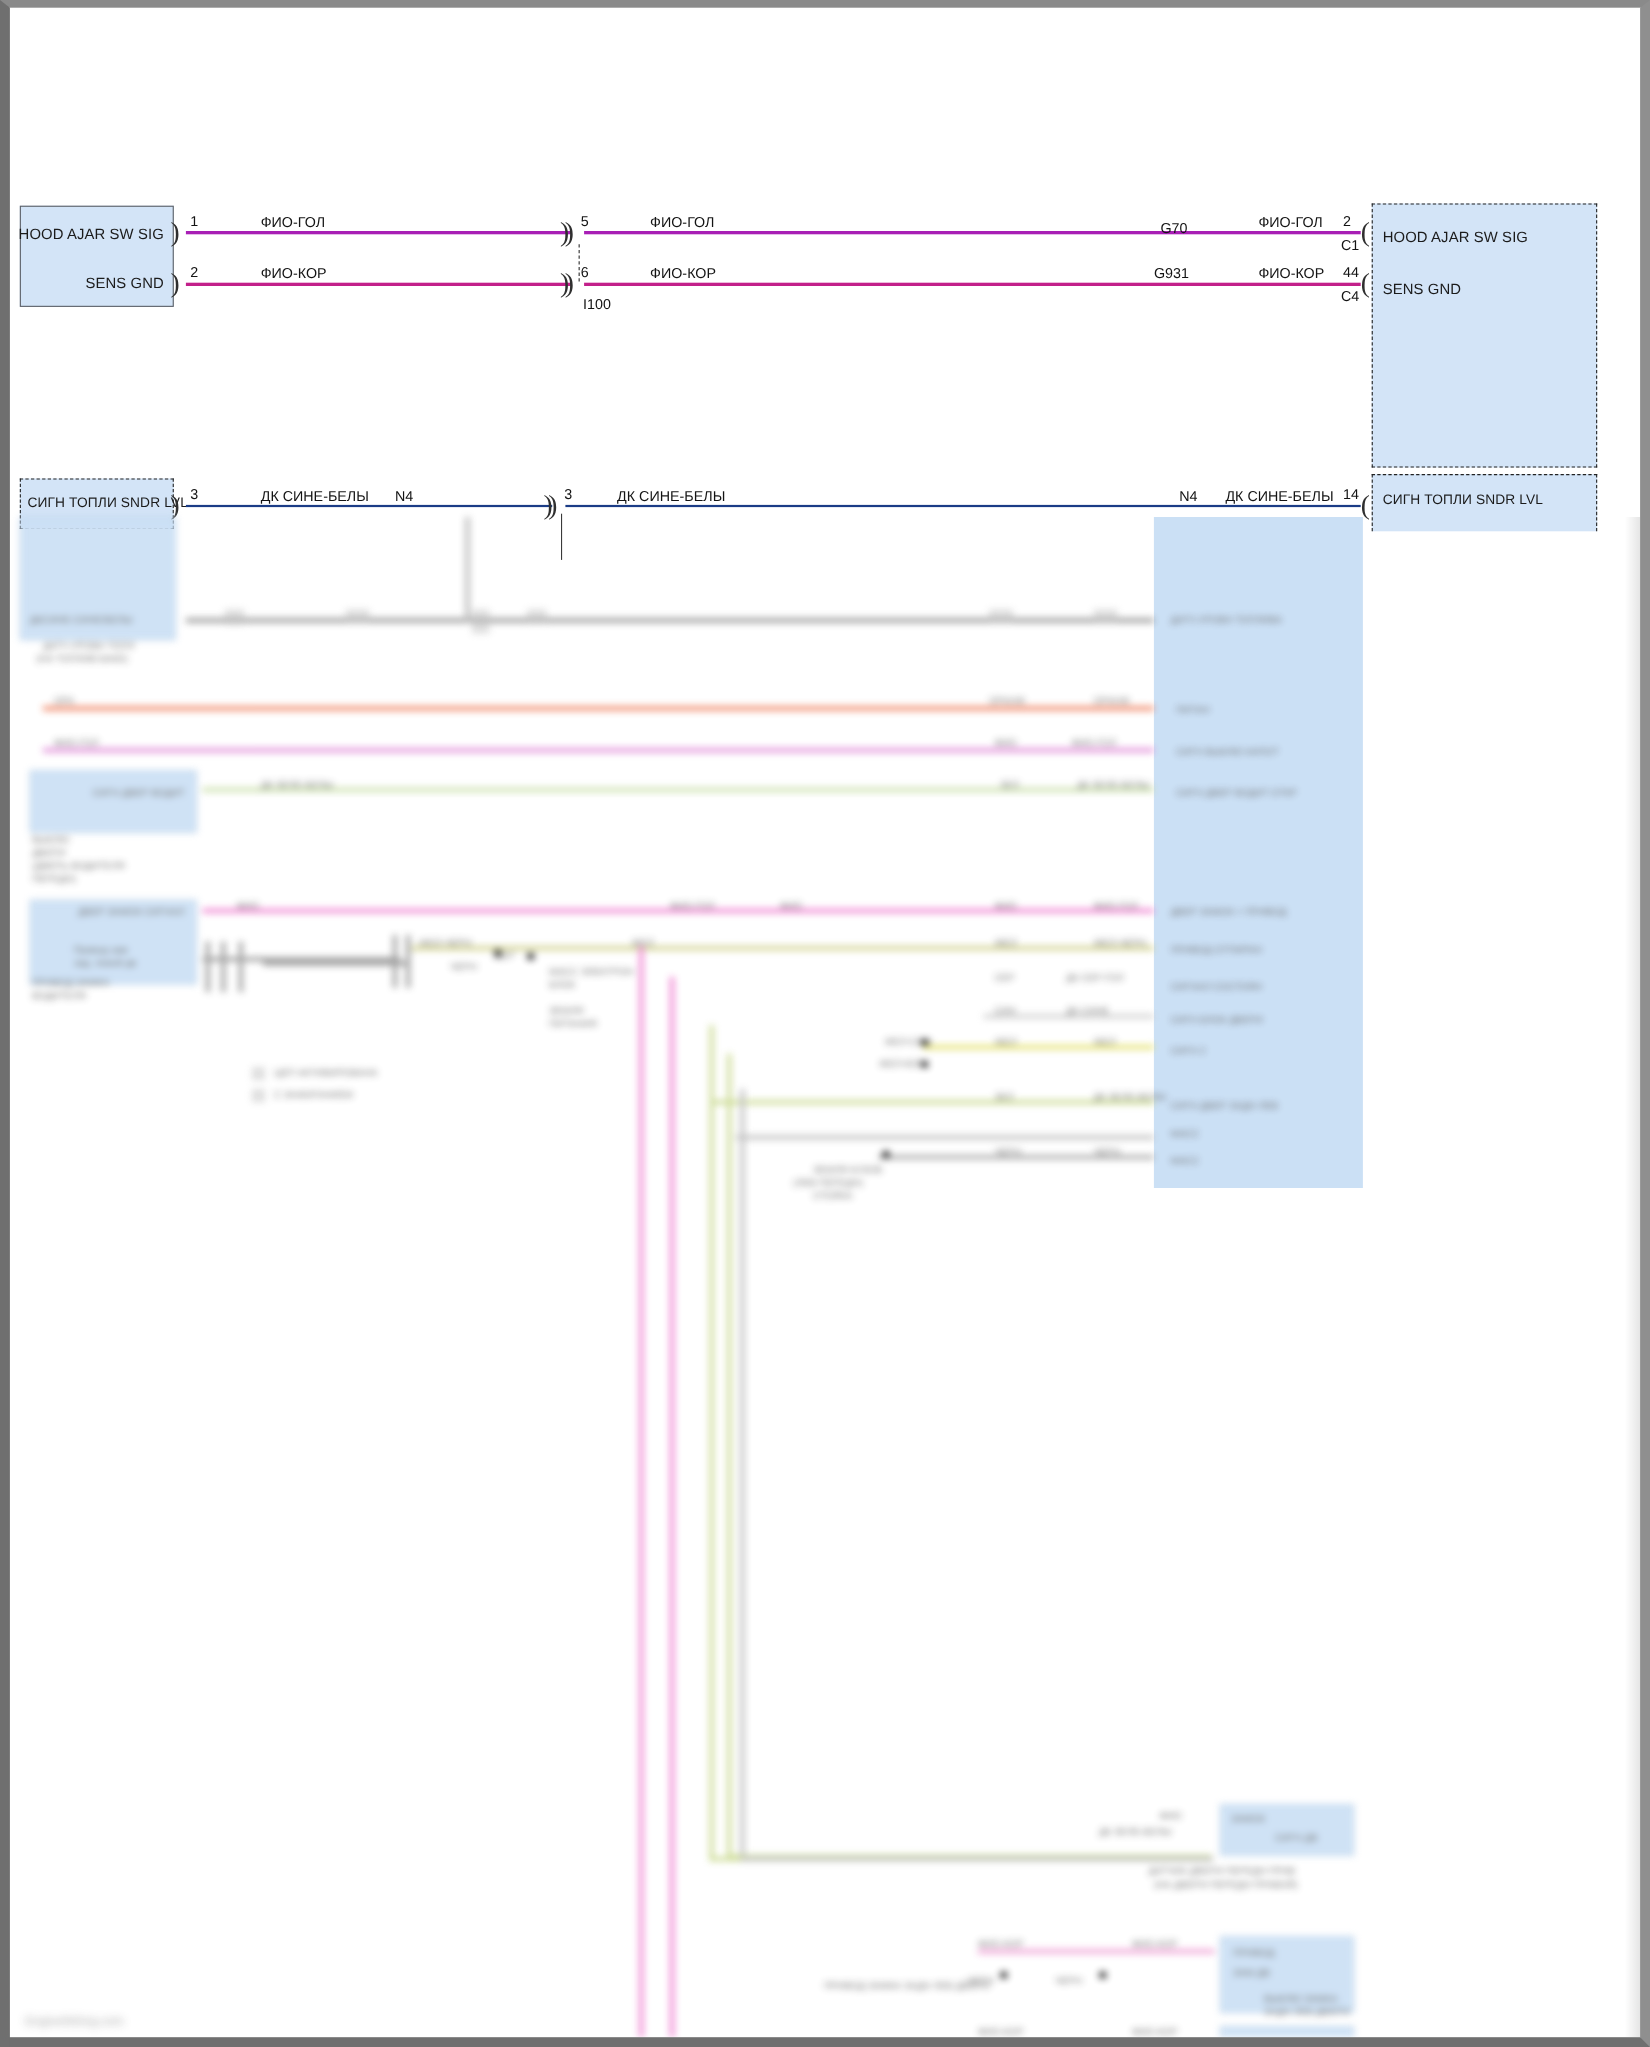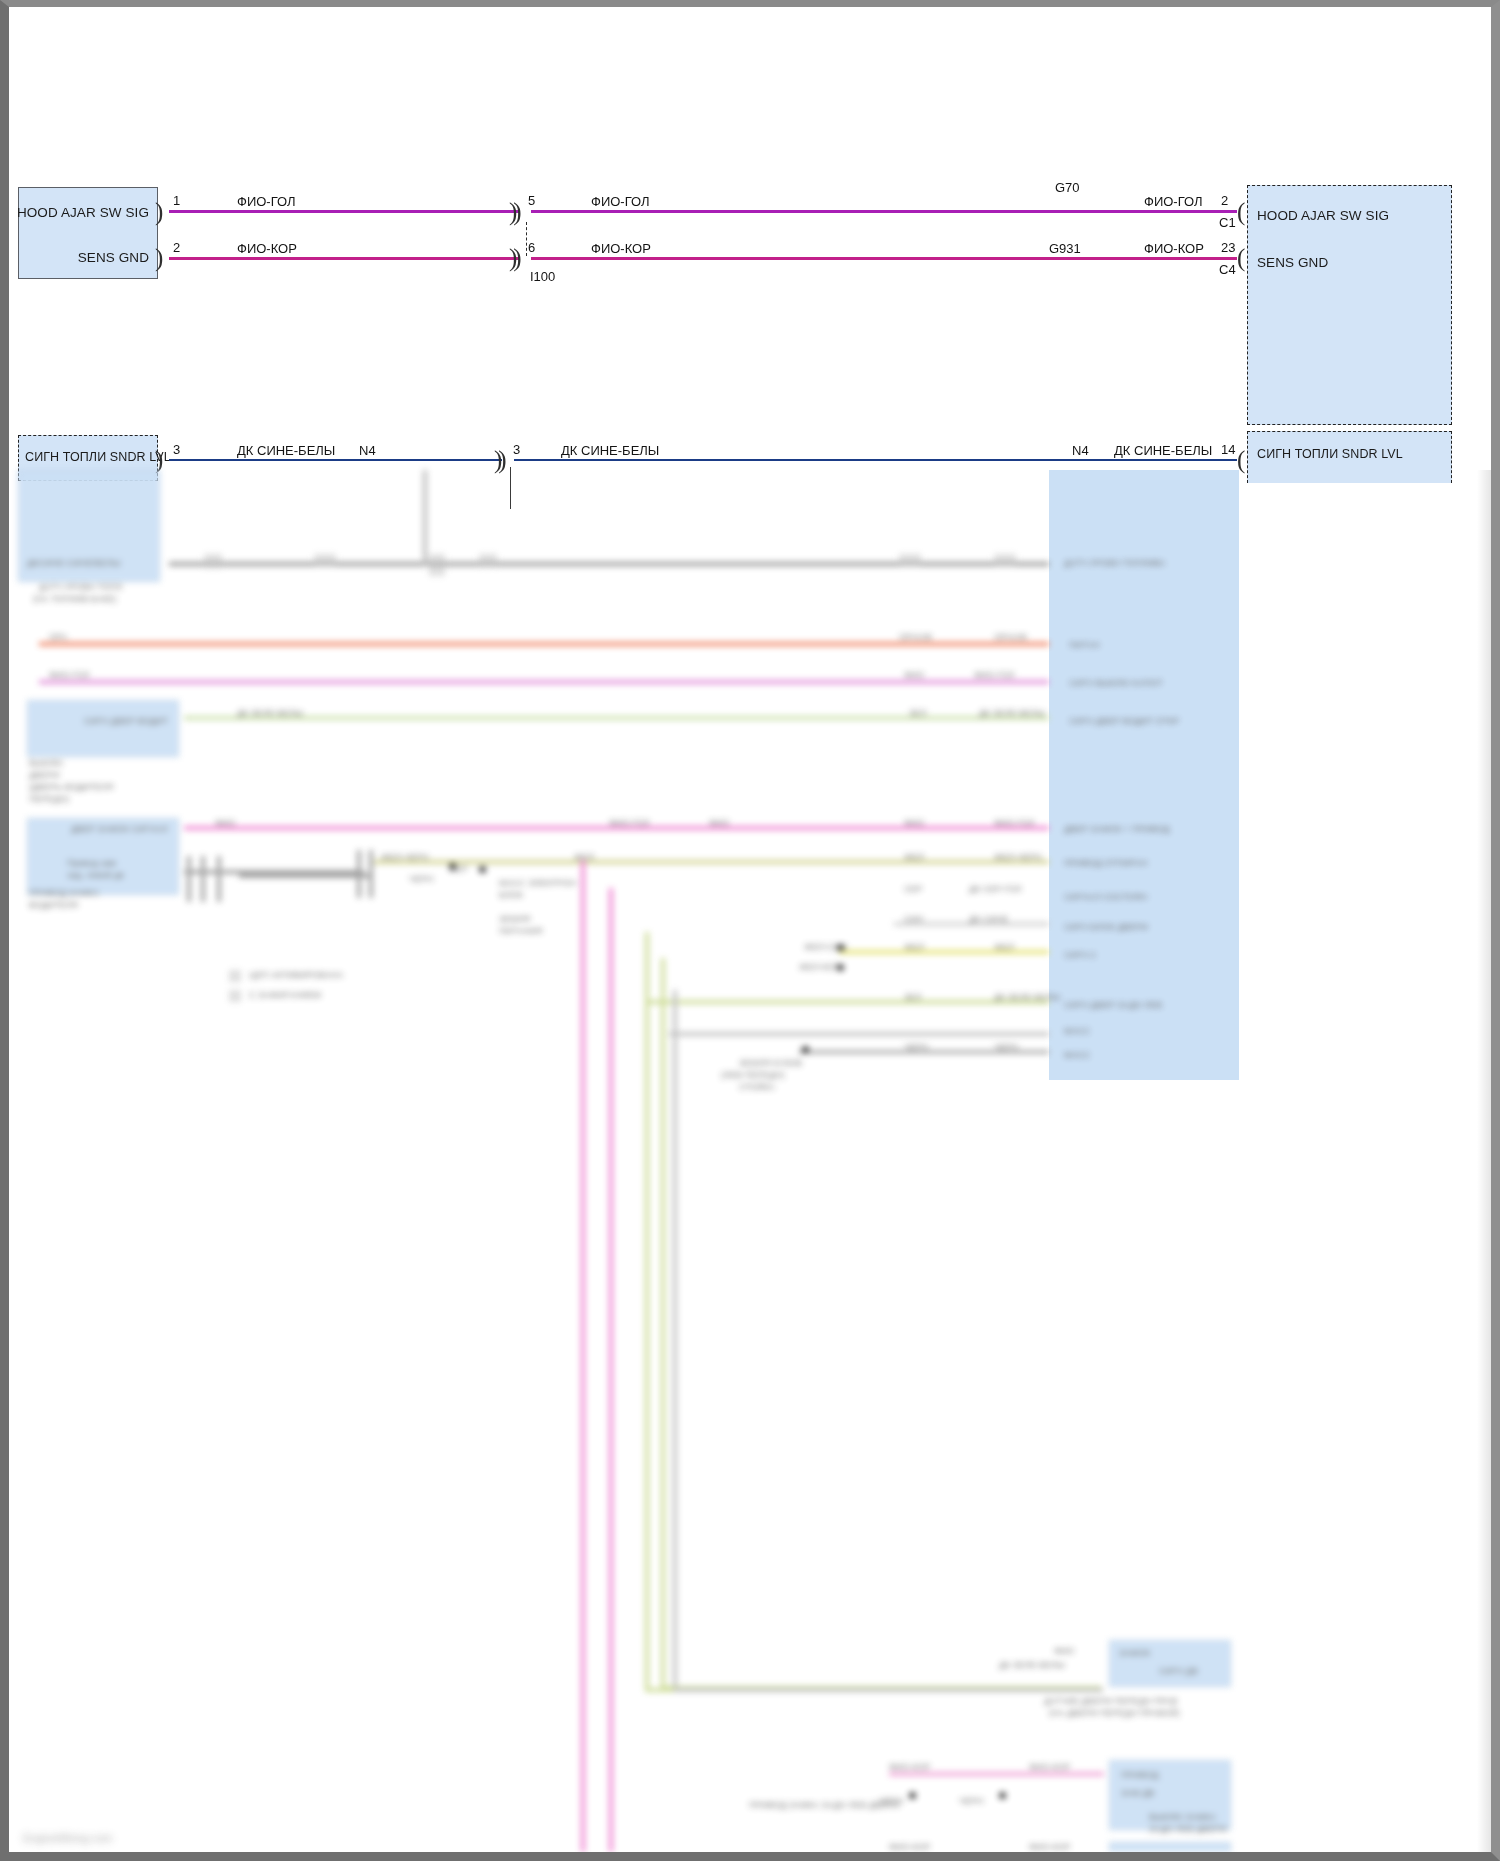--- a/index.html
+++ b/index.html
@@ -159,31 +159,31 @@
 
     <span class="arc2" style="left:500px;top:192px;">))</span>
     <span class="arc2" style="left:500px;top:238px;">))</span>
     <div class="vdash" style="left:517px;top:215px;height:34px;"></div>
     <span class="pin" style="left:519px;top:186px;">5</span>
     <span class="pin" style="left:519px;top:233px;">6</span>
     <span class="pin" style="left:521px;top:262px;">I100</span>
 
     <div class="wire" style="left:522px;top:203px;width:706px;background:#a81fb5;"></div>
     <span class="wtxt" style="left:582px;top:187px;">ФИО-ГОЛ</span>
-    <span class="wtxt" style="left:1046px;top:173px;">G70</span>
+    <span class="wtxt" style="left:1046px;top:193px;">G70</span>
     <span class="wtxt" style="left:1135px;top:187px;">ФИО-ГОЛ</span>
     <span class="pin" style="left:1212px;top:186px;">2</span>
     <span class="pin" style="left:1210px;top:208px;">C1</span>
     <span class="arc" style="left:1228px;top:192px;">(</span>
 
     <div class="wire" style="left:522px;top:250px;width:706px;background:#c2208a;"></div>
     <span class="wtxt" style="left:582px;top:234px;">ФИО-КОР</span>
     <span class="wtxt" style="left:1040px;top:234px;">G931</span>
     <span class="wtxt" style="left:1135px;top:234px;">ФИО-КОР</span>
-    <span class="pin" style="left:1212px;top:233px;">23</span>
+    <span class="pin" style="left:1212px;top:233px;">44</span>
     <span class="pin" style="left:1210px;top:255px;">C4</span>
     <span class="arc" style="left:1228px;top:238px;">(</span>
 
     <div class="conn dashed" style="left:1238px;top:178px;width:205px;height:240px;">
       <span class="lbl" style="left:9px;top:22px;">HOOD AJAR SW SIG</span>
       <span class="lbl" style="left:9px;top:69px;">SENS GND</span>
     </div>
 
     <div class="conn dashed" style="left:9px;top:428px;width:140px;height:46px;">
       <span class="lbl" style="left:6px;top:14px;font-size:12.5px;">СИГН ТОПЛИ SNDR LVL</span>

